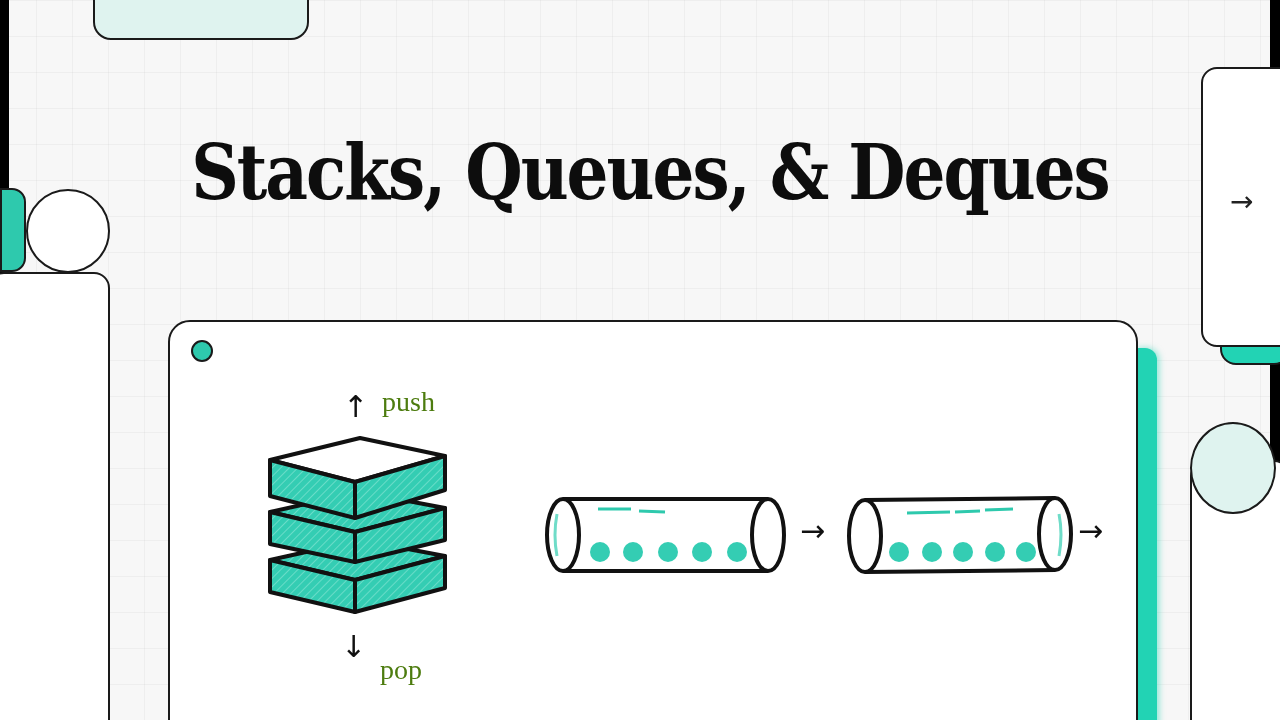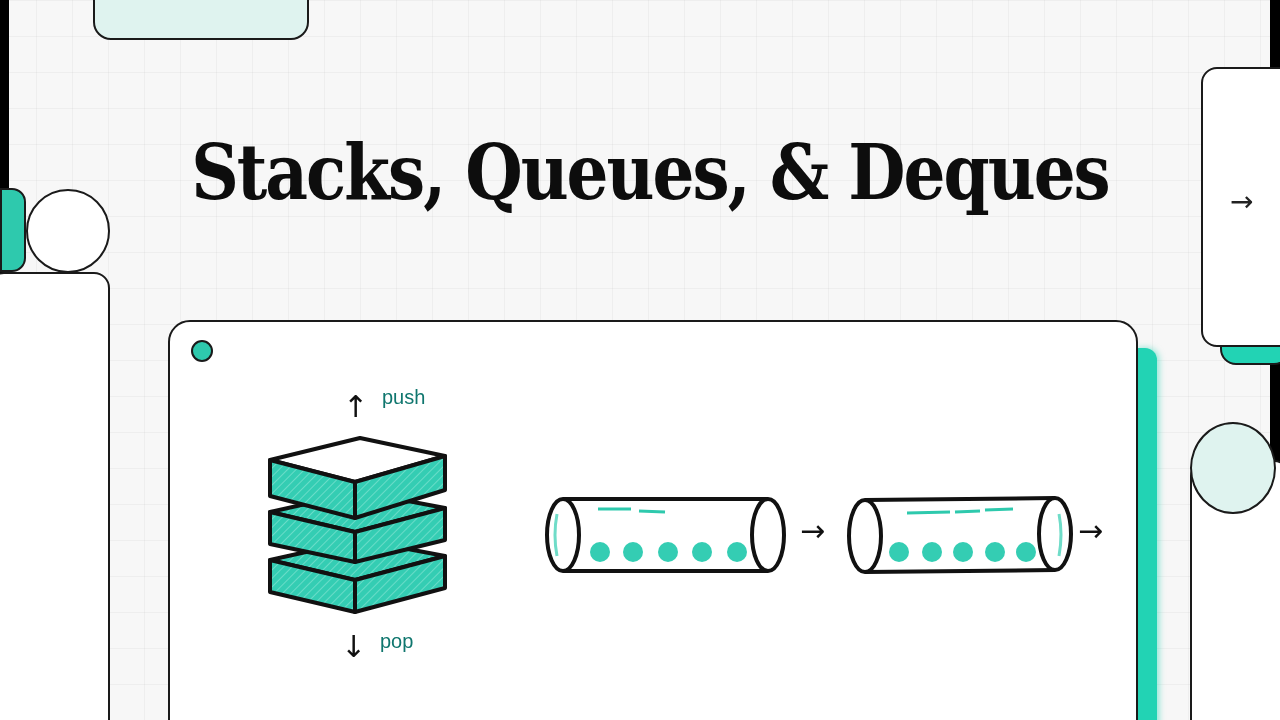--- a/index.html
+++ b/index.html
@@ -66,21 +66,21 @@
   }
   .main-card {
     position: absolute; left: 168px; top: 320px; width: 970px; height: 440px;
     background: #ffffff; border: 2px solid #1a1a1a; border-radius: 22px; box-sizing: border-box;
   }
   .card-dot {
     position: absolute; left: 191px; top: 340px; width: 22px; height: 22px;
     background: #2ec9ad; border: 2px solid #1a1a1a; border-radius: 50%; box-sizing: border-box;
   }
   .label {
-    position: absolute; font-family: Liberation Sans, sans-serif; font-size: 20px; color: #0f766e;
+    position: absolute; font-family: Liberation Serif, serif; font-size: 28px; color: #4d7c0f;
   }
   .arrow-glyph { position: absolute; font-size: 30px; color: #111; line-height: 1; }
   svg { position: absolute; overflow: visible; }
 </style>
 </head>
 <body>
 
 <div class="left-bar"></div>
 <div class="right-bar"></div>
 
@@ -125,21 +125,21 @@
   </g>
 
   <g>
     <polygon points="5,28 95,6 180,24 90,50" fill="#ffffff" stroke="#111" stroke-width="4" stroke-linejoin="round"></polygon>
     <polygon points="5,28 90,50 90,86 5,64" fill="url(#hatch)" stroke="#111" stroke-width="4" stroke-linejoin="round"></polygon>
     <polygon points="90,50 180,24 180,58 90,86" fill="url(#hatch)" stroke="#111" stroke-width="4" stroke-linejoin="round"></polygon>
   </g>
 </svg>
 
 <span class="arrow-glyph" style="left:341px; top:632px;">↓</span>
-<span class="label" style="left:380px; top:630px;">pop</span>
+<span class="label" style="left:380px; top:654px;">pop</span>
 
 <svg width="250" height="90" style="left:543px; top:494px;" viewBox="0 0 250 90">
   <line x1="20" y1="5" x2="225" y2="5" stroke="#111" stroke-width="4"></line>
   <line x1="20" y1="77" x2="225" y2="77" stroke="#111" stroke-width="4"></line>
   <ellipse cx="20" cy="41" rx="16" ry="36" fill="#fff" stroke="#111" stroke-width="4"></ellipse>
   <path d="M14 20 Q10 41 14 62" stroke="#6fdcc8" stroke-width="3" fill="none"></path>
   <line x1="55" y1="15" x2="88" y2="15" stroke="#2ec9ad" stroke-width="3"></line>
   <line x1="96" y1="17" x2="122" y2="18" stroke="#2ec9ad" stroke-width="3"></line>
   <g fill="#34cdb3">
     <circle cx="57" cy="58" r="10"></circle>

